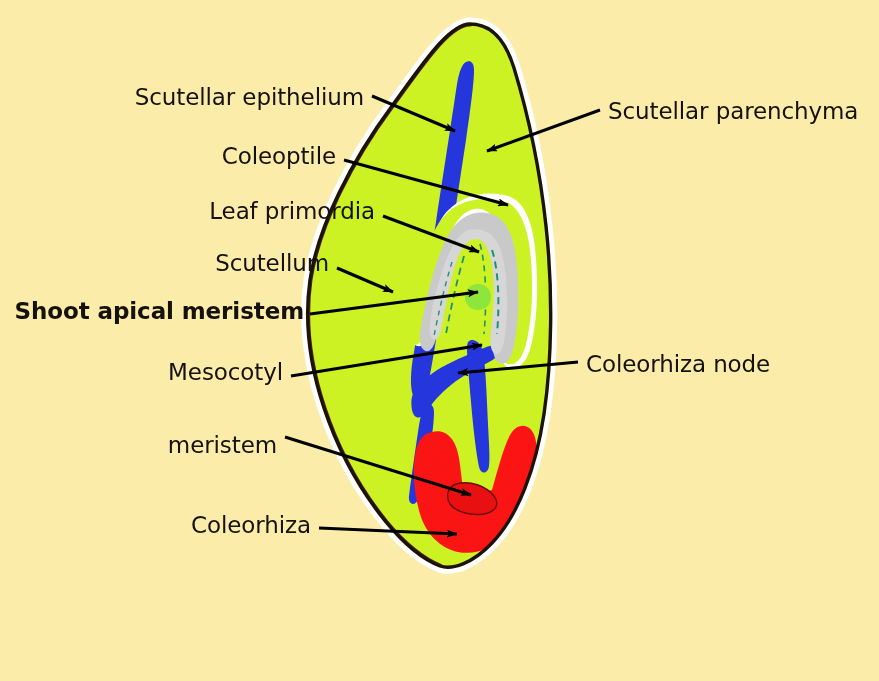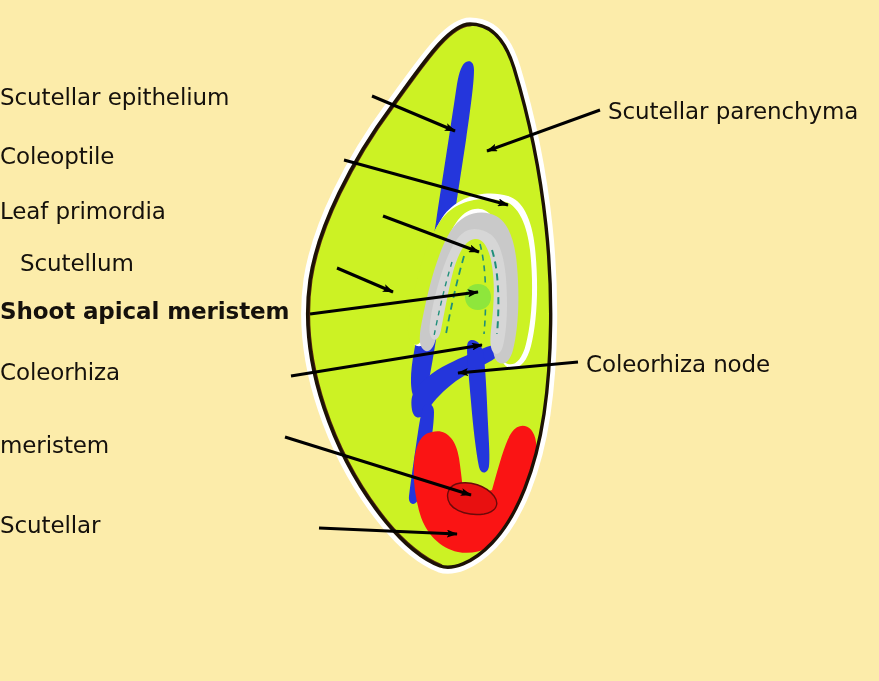--- a/index.html
+++ b/index.html
@@ -31,21 +31,21 @@
   .lbl {
     position: absolute;
     font-family: "DejaVu Sans", "Liberation Sans", sans-serif;
     font-size: 23px;
     line-height: 30px;
     color: #15110c;
     white-space: pre;
     letter-spacing: -0.1px;
   }
   .lbl.right-align {
-    text-align: left;
+    text-align: right;
   }
   .lbl.left-align {
     text-align: left;
   }
 </style>
 </head>
 <body>
 
 <div id="diagram-root">
 
@@ -249,29 +249,29 @@
       <line x1="578" y1="362" x2="458" y2="373" marker-end="url(#arrowhead)"></line>
     </g>
   </svg>
 
   <div class="lbl right-align" style="left:0px; top:82px; width:372px; padding-right:8px; box-sizing:border-box;">Scutellar epithelium</div>
 
   <div class="lbl right-align" style="left:0px; top:196px; width:383px; padding-right:8px; box-sizing:border-box;">Leaf primordia</div>
 
   <div class="lbl right-align" style="left:0px; top:141px; width:344px; padding-right:8px; box-sizing:border-box;">Coleoptile</div>
 
-  <div class="lbl right-align" style="left:0px; top:248px; width:337px; padding-right:8px; box-sizing:border-box;margin-left:20px;">Scutellum</div>
+  <div class="lbl right-align" style="left:0px; top:248px; width:337px; padding-right:8px; box-sizing:border-box;">Scutellum</div>
 
   <div class="lbl right-align" style="left:0px; top:296px; width:312px; padding-right:8px; box-sizing:border-box;font-weight:bold;">Shoot apical meristem</div>
 
-  <div class="lbl right-align" style="left:0px; top:357px; width:291px; padding-right:8px; box-sizing:border-box;">Coleorhiza</div>
+  <div class="lbl right-align" style="left:0px; top:357px; width:291px; padding-right:8px; box-sizing:border-box;">Mesocotyl</div>
 
   <div style="position:absolute; left:0px; top:418px; width:285px; padding-right:8px; box-sizing:border-box; text-align:right;">
     <div class="lbl right-align" style="position:static; width:100%; margin-top:12px;">meristem</div>
   </div>
 
-  <div class="lbl right-align" style="left:0px; top:510px; width:319px; padding-right:8px; box-sizing:border-box;">Scutellar</div>
+  <div class="lbl right-align" style="left:0px; top:510px; width:319px; padding-right:8px; box-sizing:border-box;">Coleorhiza</div>
 
   <div class="lbl left-align" style="left:608px; top:96px;text-align:right;">Scutellar parenchyma</div>
 
   <div class="lbl left-align" style="left:586px; top:349px;">Coleorhiza node</div>
 
 </div>
 
 </body></html>

